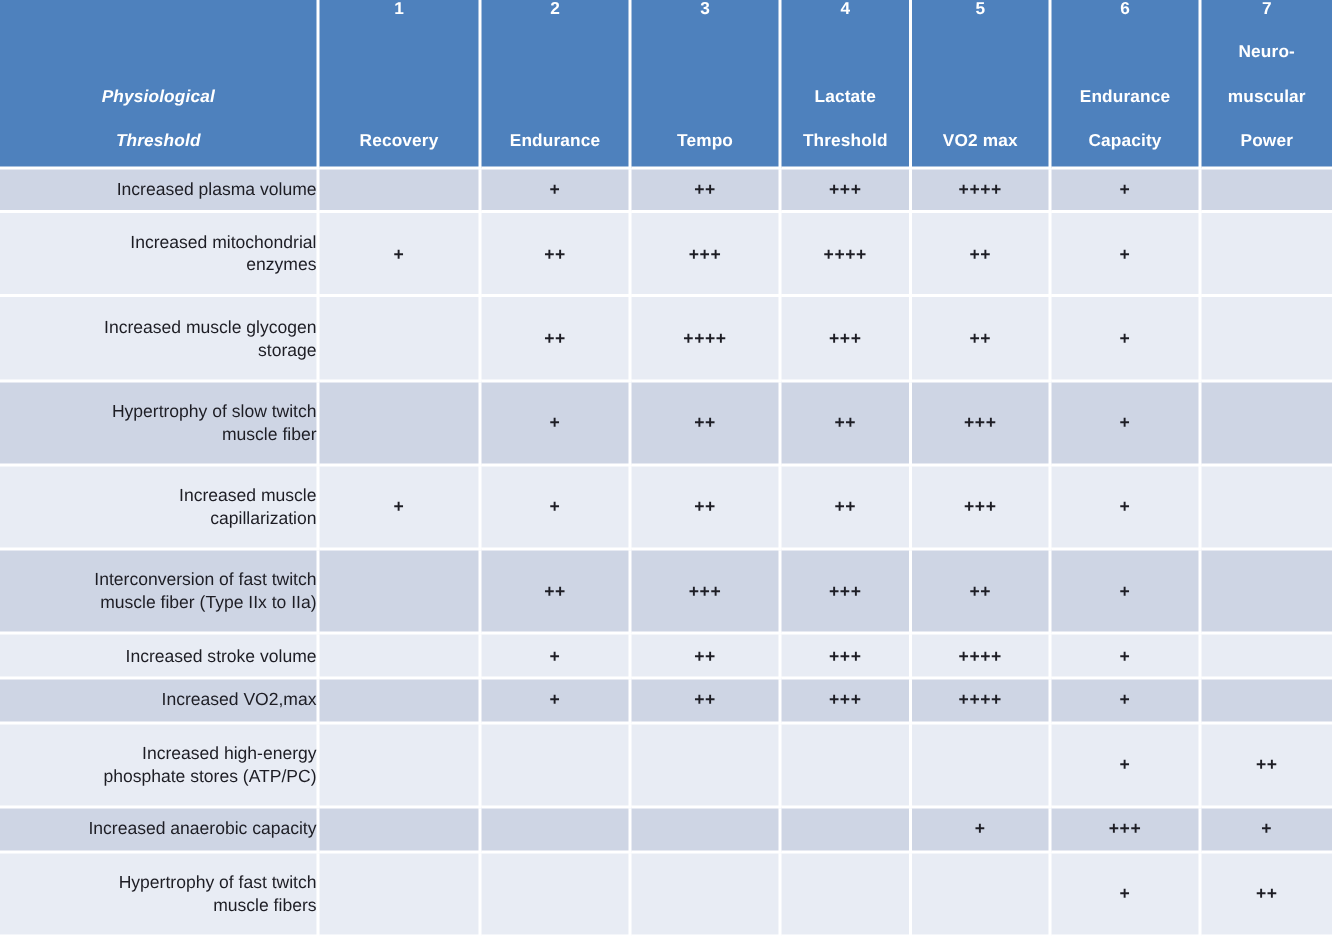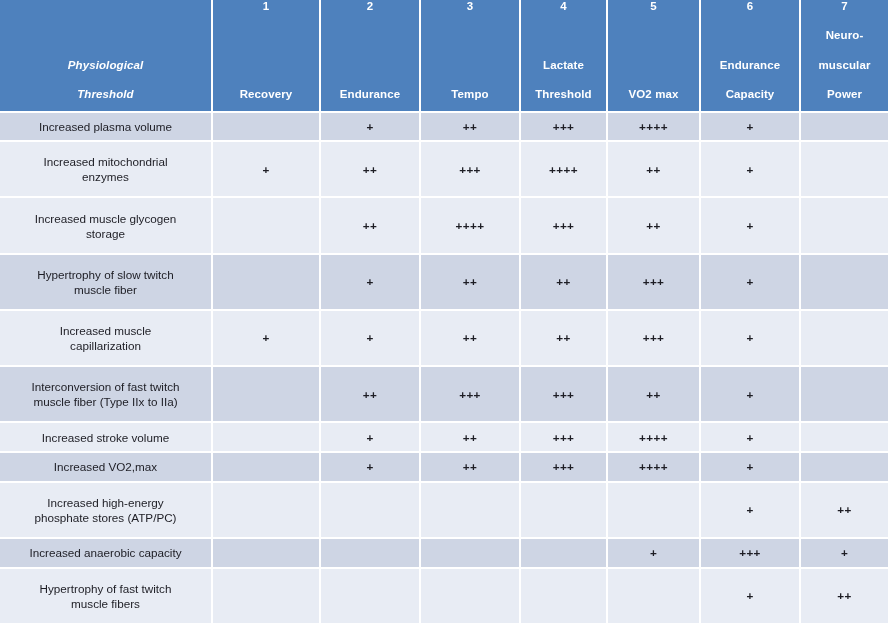--- a/index.html
+++ b/index.html
@@ -65,21 +65,21 @@
     border-right: 2px solid #ffffff;
     border-bottom: 2px solid #ffffff;
     padding: 0;
     vertical-align: middle;
     line-height: 15px;
   }
   #training-table tbody td:last-child { border-right: none; }
   tbody tr.row-dark td { background: #ced5e4; }
   tbody tr.row-light td { background: #e8ecf4; }
   td.cell-label {
-    text-align: center;
+    text-align: right;
     padding: 0 6px 0 9px;
   }
   td.cell-val {
     text-align: center;
     font-size: 12.5px;
     font-weight: bold;
     letter-spacing: 0.4px;
     color: #1b1b22;
   }
   .lbl-line { display: block; }

